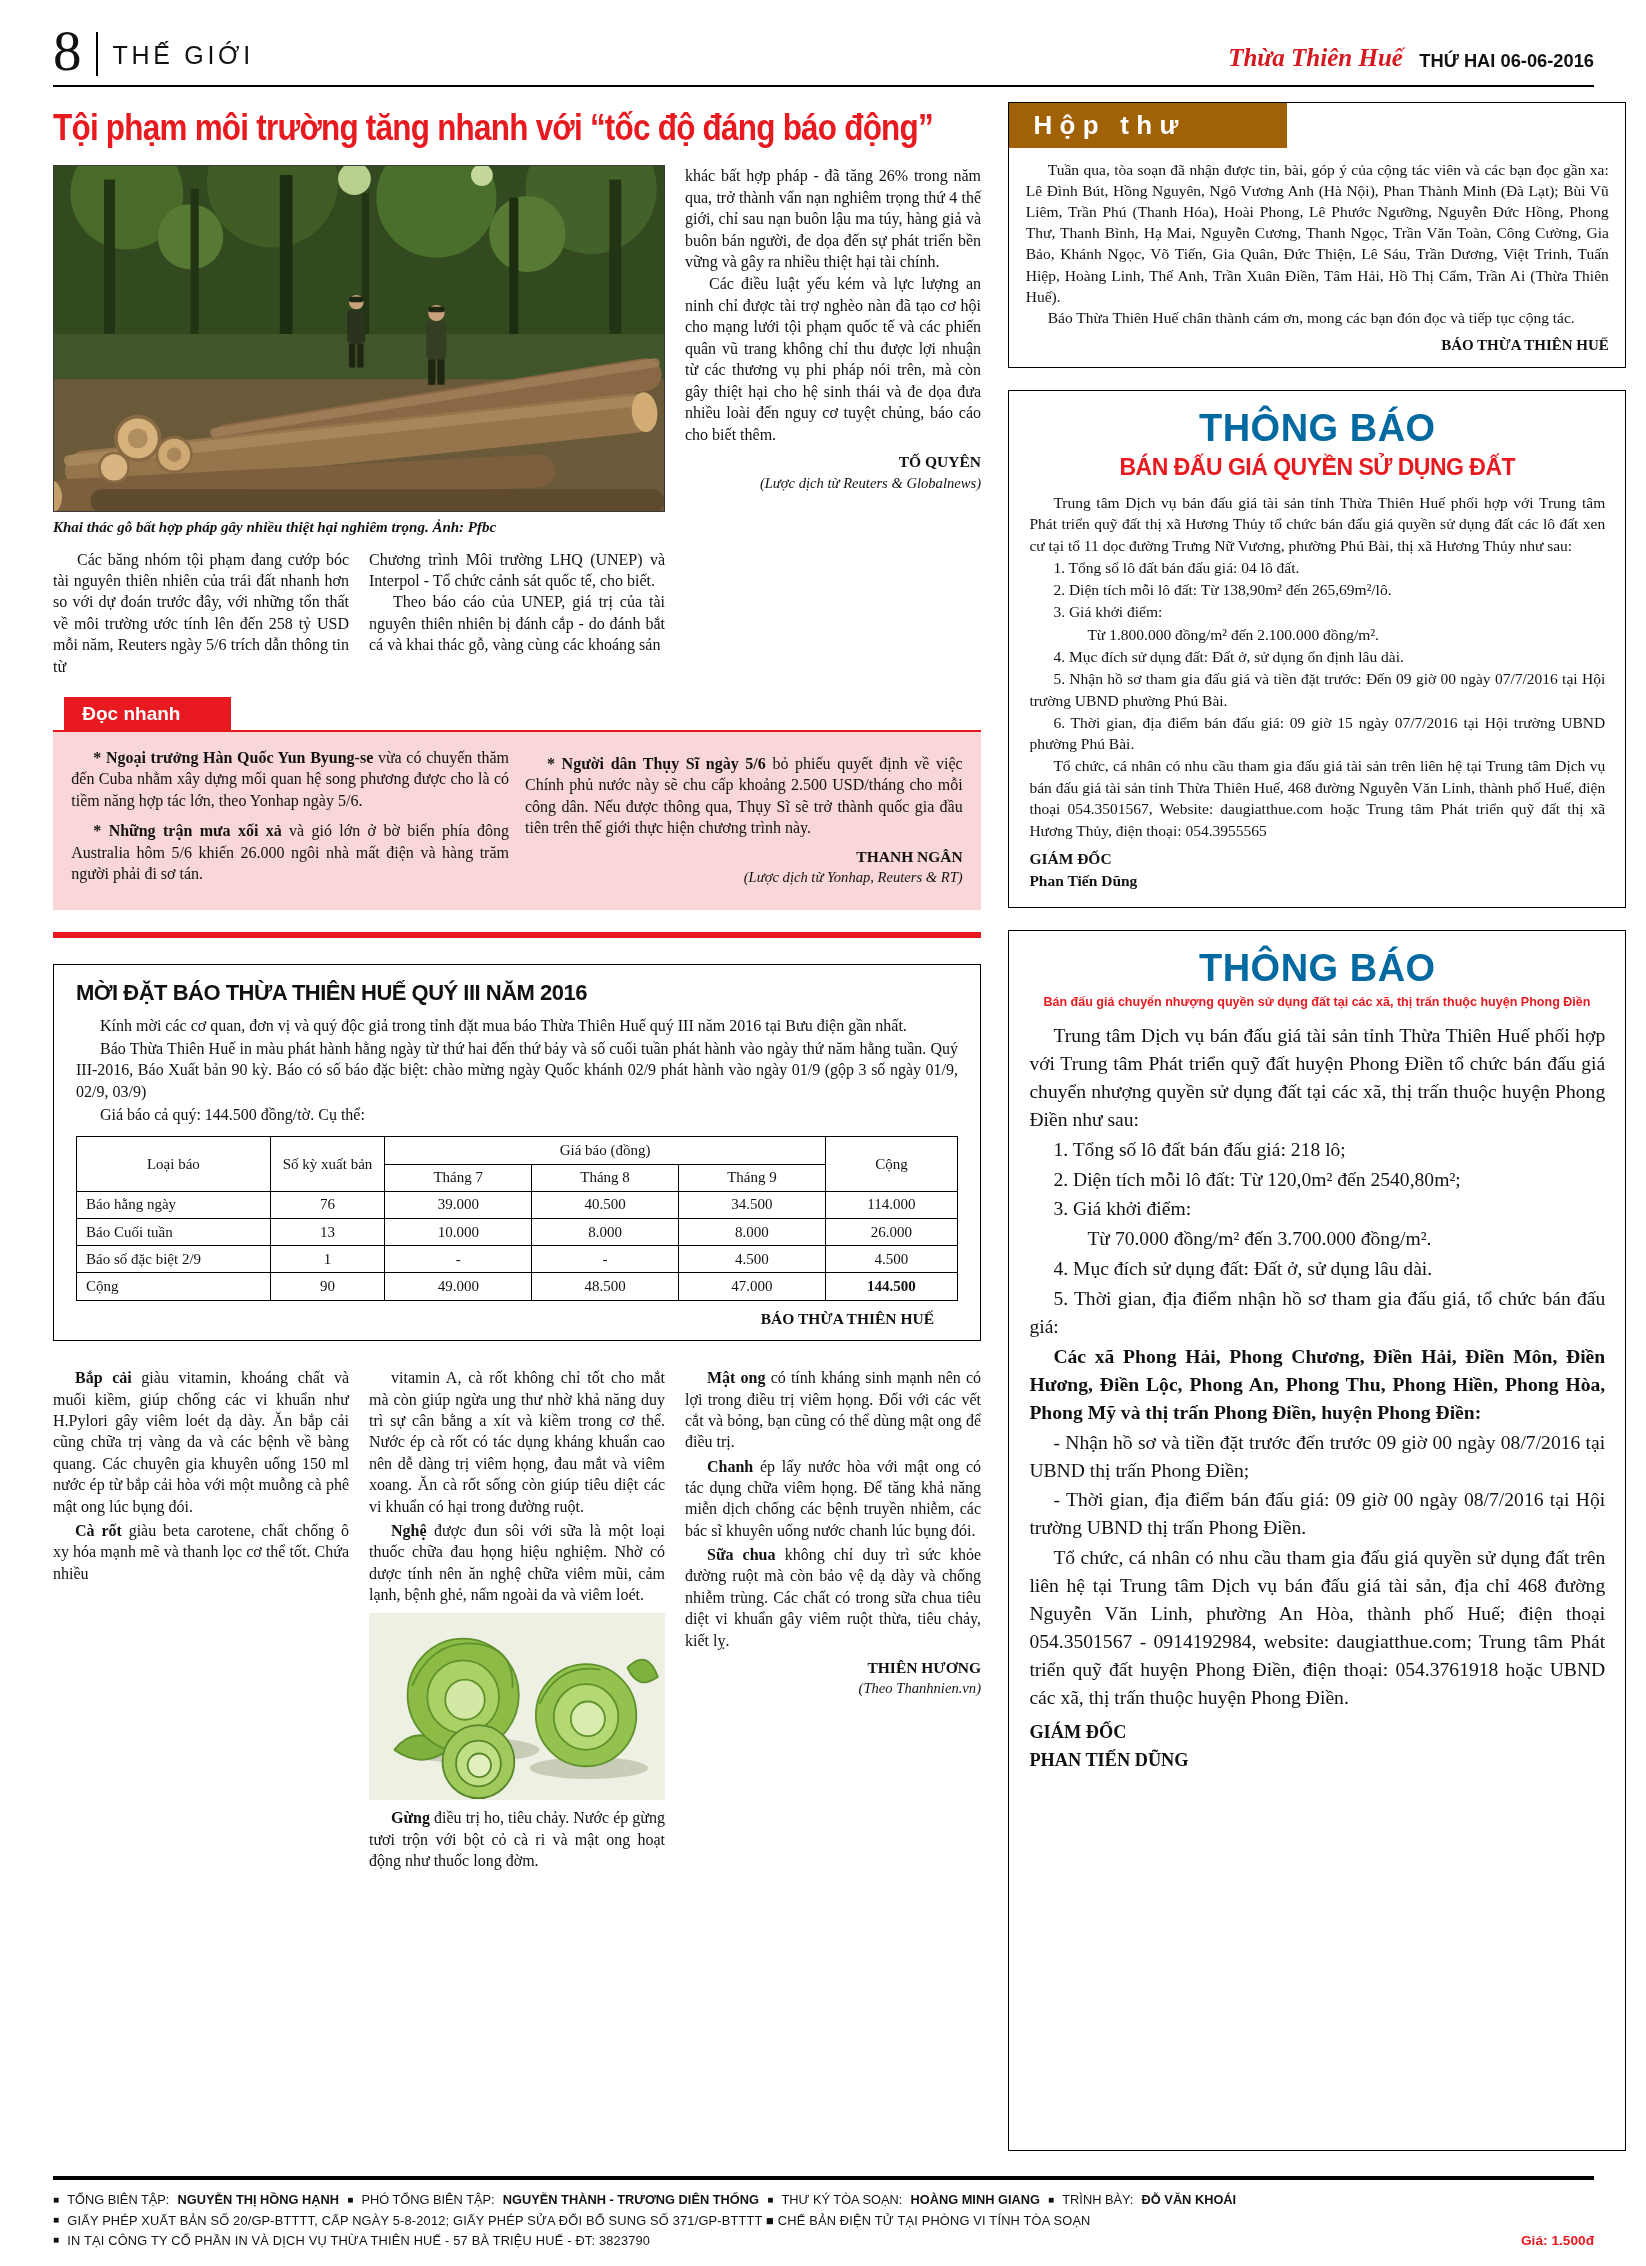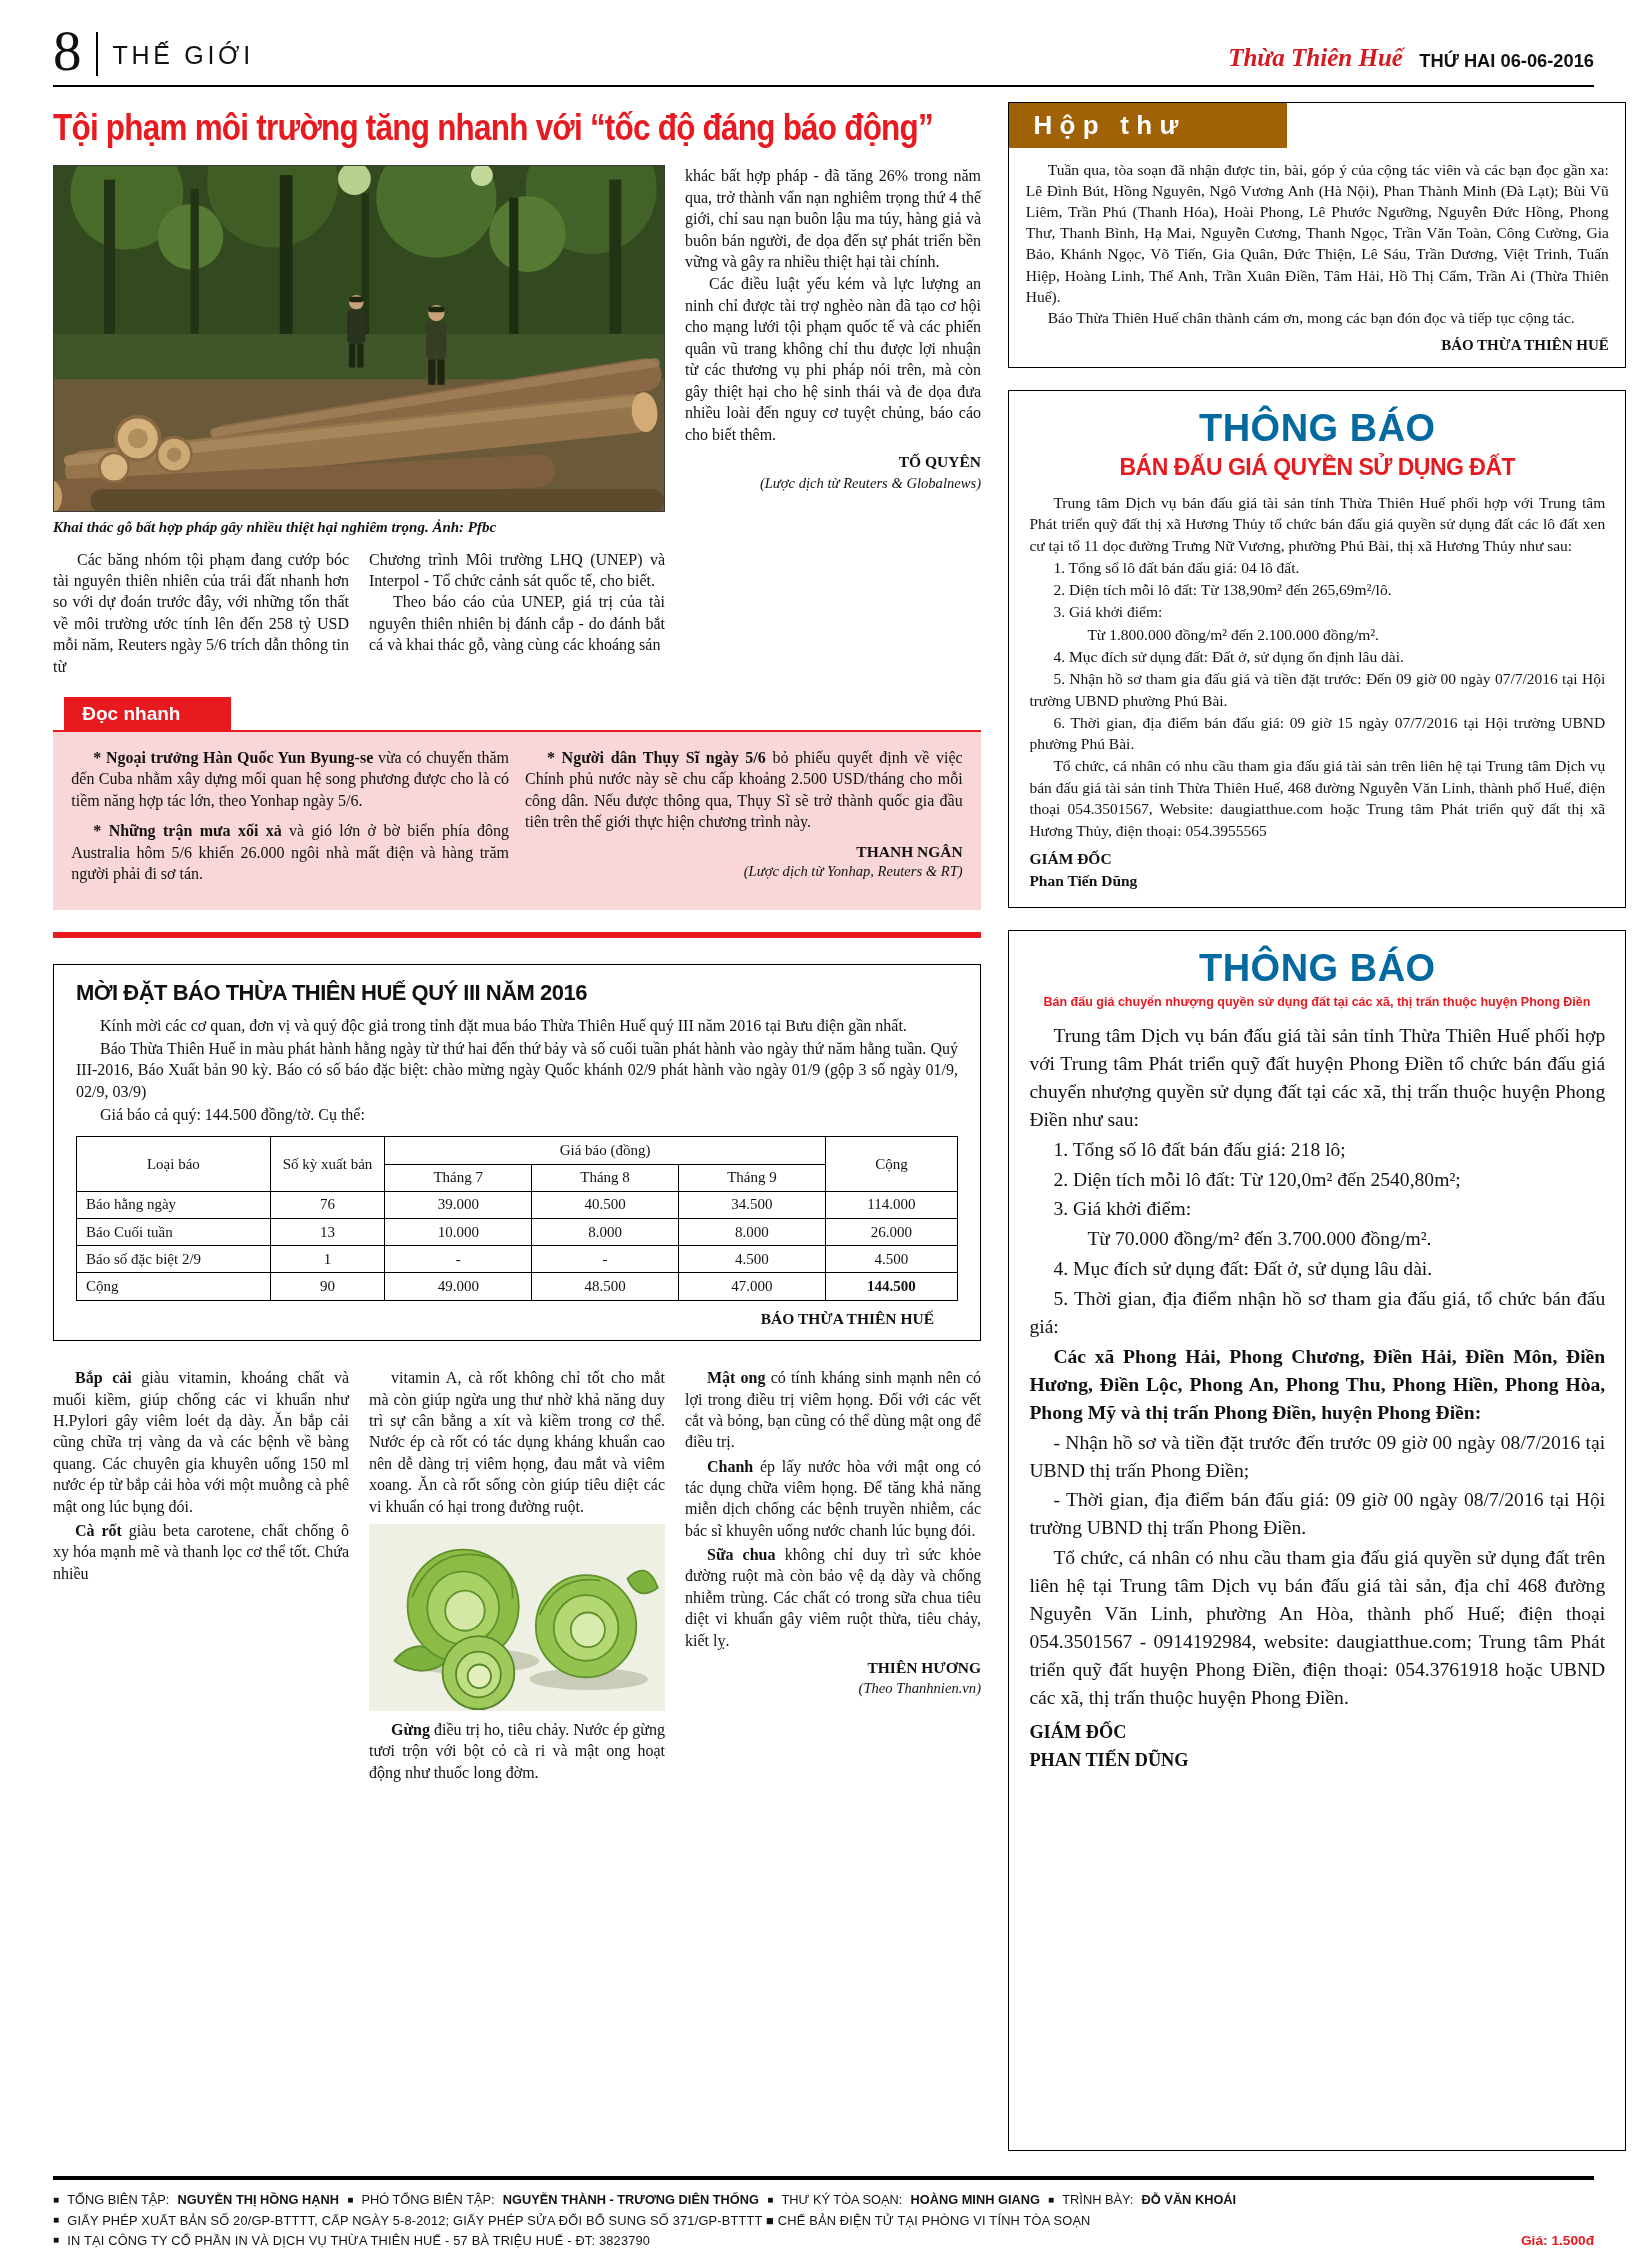--- a/index.html
+++ b/index.html
@@ -37,21 +37,21 @@
   p.indent { text-indent:24px; }
   .article-col3 { flex:1; }
   .article-col3 p { margin-bottom:0.9px; }
   .byline { text-align:right; font-weight:bold; font-size:15.5px; margin-top:7.3px; }
   .source-line { text-align:right; font-style:italic; font-size:14.6px; }
 
   
   .doc-nhanh { margin-top:20px; }
   .dn-tab { display:inline-block; background:#e8191f; color:#fff; font-family:"Liberation Sans",sans-serif;
     font-weight:bold; font-size:19px; padding:5.5px 51px 5.5px 18.3px; margin-left:11px; }
-  .dn-box { background:#f9d6d7; border-top:2.7px solid #e8191f; padding:14.6px 18.3px 16.4px; display:flex; gap:16px; }
+  .dn-box { background:#f9d6d7; border-top:2.7px solid #e8191f; padding:14.6px 18.3px 16.4px; display:flex; gap:16px;align-items:center; }
   .dn-col { flex:1; }
   .dn-item { text-indent:22px; margin-bottom:9.1px; }
   .red-rule { height:6.4px; background:#e8191f; margin:22px 0 25.6px; }
 
   
   .subscribe { border:1.8px solid #000; padding:14.6px 22px 12.8px; }
   .sub-title { font-family:"Liberation Sans",sans-serif; font-weight:bold; font-size:22px; letter-spacing:-0.5px; margin-bottom:9.1px; }
   .subscribe .body-text { margin-bottom:1.8px; }
   .sub-table { width:100%; border-collapse:collapse; margin:11px 0 9.1px; font-size:15px; }
   .sub-table th, .sub-table td { border:0.9px solid #000; padding:4.6px 9.1px; text-align:center; font-weight:normal; }
@@ -282,20 +282,21 @@
       </section>
 
       <section class="science">
         <div class="sci-cols">
           <div class="sci-col body-text">
             <p class="sci-item"><b>Bắp cải</b> <span>giàu vitamin, khoáng chất và muối kiềm, giúp chống các vi khuẩn như H.Pylori gây viêm loét dạ dày. Ăn bắp cải cũng chữa trị vàng da và các bệnh về bàng quang. Các chuyên gia khuyên uống 150 ml nước ép từ bắp cải hòa với một muỗng cà phê mật ong lúc bụng đói.</span></p>
             <p class="sci-item"><b>Cà rốt</b> <span>giàu beta carotene, chất chống ô xy hóa mạnh mẽ và thanh lọc cơ thể tốt. Chứa nhiều</span></p>
           </div>
           <div class="sci-col body-text">
             <p class="sci-item"><b></b><span>vitamin A, cà rốt không chỉ tốt cho mắt mà còn giúp ngừa ung thư nhờ khả năng duy trì sự cân bằng a xít và kiềm trong cơ thể. Nước ép cà rốt có tác dụng kháng khuẩn cao nên dễ dàng trị viêm họng, đau mắt và viêm xoang. Ăn cà rốt sống còn giúp tiêu diệt các vi khuẩn có hại trong đường ruột.</span></p>
+            <p class="sci-item"><b>Nghệ</b> <span>được đun sôi với sữa là một loại thuốc chữa đau họng hiệu nghiệm. Nhờ có dược tính nên ăn nghệ chữa viêm mũi, cảm lạnh, bệnh ghẻ, nấm ngoài da và viêm loét.</span></p>
             <div class="cabbage-box">
               <svg viewBox="0 0 330 205" preserveAspectRatio="none" aria-hidden="true">
                 <rect width="330" height="205" fill="#eef0e4"></rect>
                 <ellipse cx="110" cy="150" rx="80" ry="14" fill="#c9cdb8"></ellipse>
                 <ellipse cx="245" cy="170" rx="66" ry="12" fill="#c9cdb8"></ellipse>
                 <path d="M28 150 Q55 118 88 150 Q60 172 28 150" fill="#7fb13e" stroke="#5f912c" stroke-width="2"></path>
                 <path d="M288 60 Q310 38 322 70 Q300 86 288 60" fill="#7fb13e" stroke="#5f912c" stroke-width="2"></path>
                 <g stroke="#5f912c" stroke-width="2">
                   <circle cx="105" cy="90" r="62" fill="#8cbb46"></circle>
                   <path d="M48 80 Q70 28 122 34 Q162 40 160 82" fill="none"></path>

